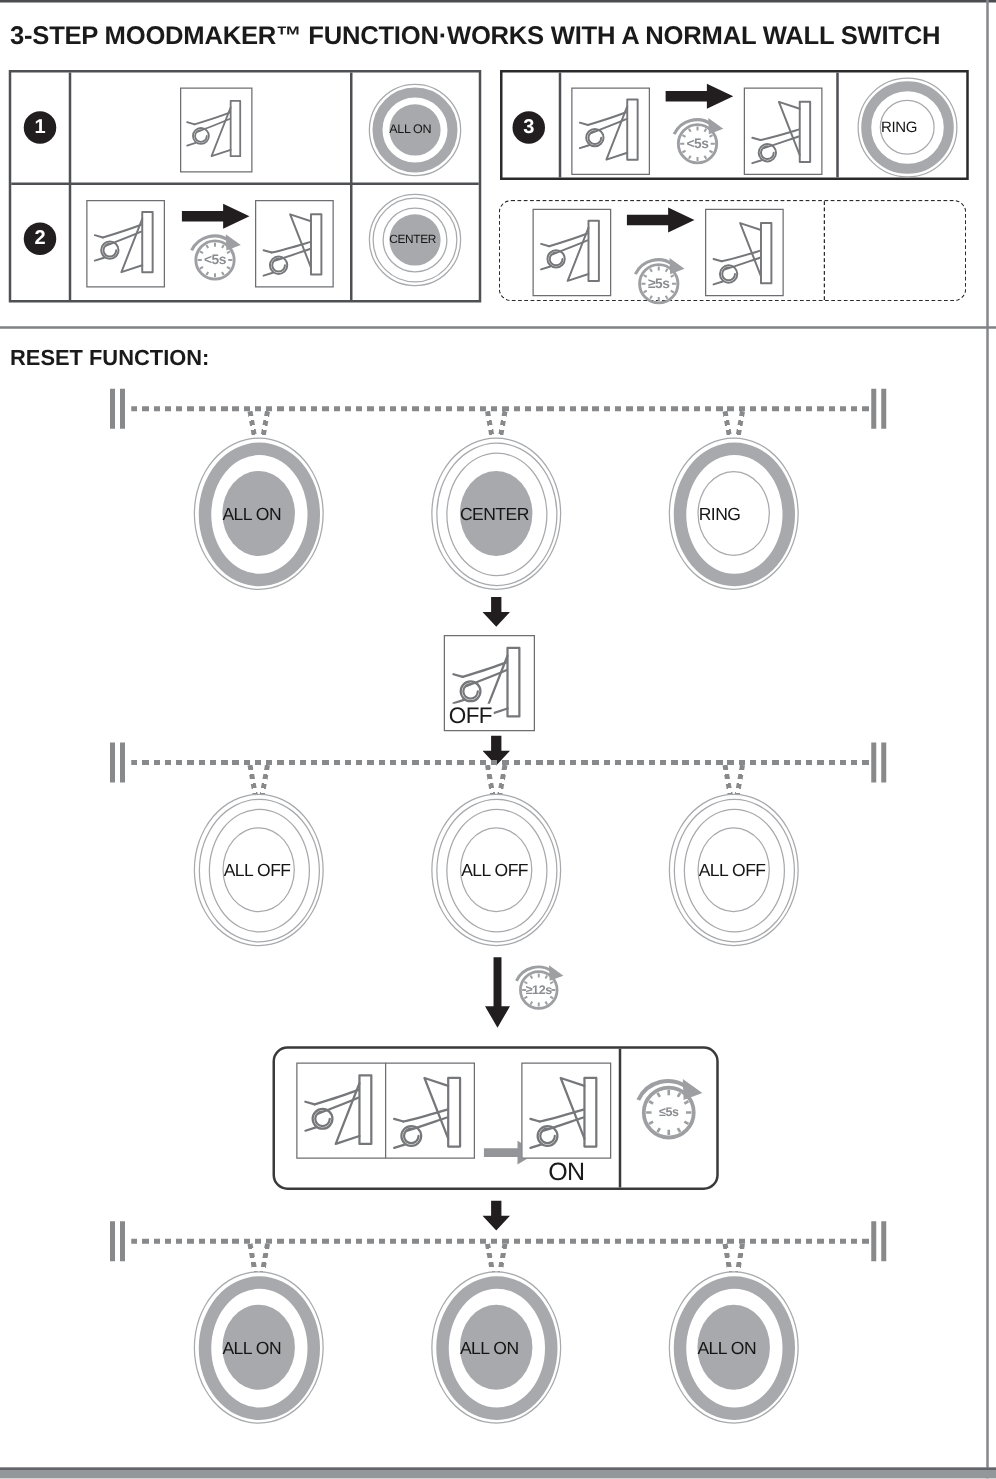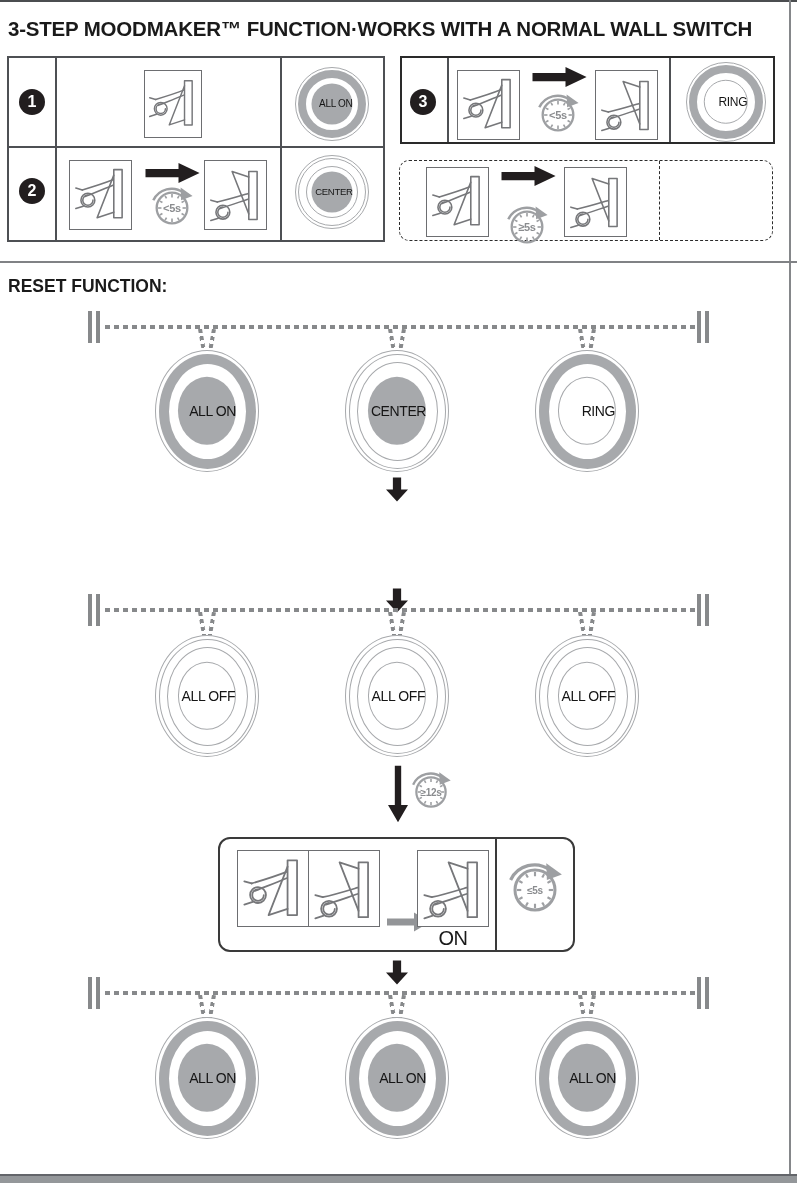--- a/index.html
+++ b/index.html
@@ -32,21 +32,21 @@
   .clock svg{position:absolute;inset:0;width:100%;height:100%}
   .clock .lbl{position:absolute;inset:0;display:flex;align-items:center;justify-content:center;
               font-weight:bold;color:#8a8c8f;letter-spacing:-0.3px}
   
   .lamp{position:absolute;border:1.6px solid #a7a9ac;border-radius:50%;background:#fff;box-sizing:border-box}
   .lamp .ring{position:absolute;inset:2.5px;border-radius:50%;box-sizing:border-box}
   .ring-on .ring{border:10px solid #a7a9ac}
   .ring-off .ring{border:1.6px solid #a7a9ac}
   .ring-off .ring::after{content:"";position:absolute;inset:7px;border-radius:50%;border:1.6px solid #a7a9ac}
   .lamp .core{position:absolute;left:50%;top:50%;transform:translate(-50%,-50%);width:57%;height:57%;
-              border-radius:50%;display:flex;align-items:center;justify-content:flex-end;box-sizing:border-box}
+              border-radius:50%;display:flex;align-items:center;justify-content:flex-start;box-sizing:border-box}
   .core-on .core{background:#a7a9ac}
   .core-off .core{background:#fff;border:1.4px solid #a7a9ac}
   .lamp span{font-size:14px;letter-spacing:-0.4px;white-space:nowrap;color:#151515}
   .lamp.sm .ring{inset:2px}
   .lamp.sm.ring-on .ring{border-width:8px}
   .lamp.sm span{font-size:10px;letter-spacing:-0.3px}
   .lamp.smr span{font-size:12px}
   
   .ceiling{position:absolute;width:632px;height:50px}
   .ceiling .bar{position:absolute;top:0;width:4px;height:32px;background:#87898b}
@@ -253,20 +253,26 @@
   <div class="lamp ring-on core-off" style="left:535px;top:350px;width:104px;height:122px">
     <div class="ring"></div>
     <div class="core">
         <span>RING</span>
       </div>
   </div>
 
   <svg class="abs" style="left:386px;top:477px;width:22px;height:25px" viewBox="0 0 24 26">
       <use href="#arrD"></use>
     </svg>
+  <div class="abs swbox" style="left:355px;top:508px;width:73px;height:77px">
+    <svg viewBox="0 0 58 64">
+        <use href="#swA"></use>
+      </svg>
+    <span class="offlbl">OFF</span>
+  </div>
   <svg class="abs" style="left:386px;top:588px;width:22px;height:25px" viewBox="0 0 24 26">
       <use href="#arrD"></use>
     </svg>
 
   <div class="ceiling" style="left:85px;top:594px">
     <i class="bar" style="left:3px"></i>
       <i class="bar" style="left:11px"></i>
     <i class="cline"></i>
     <i class="bar" style="left:612px"></i>
       <i class="bar" style="left:620px"></i>

